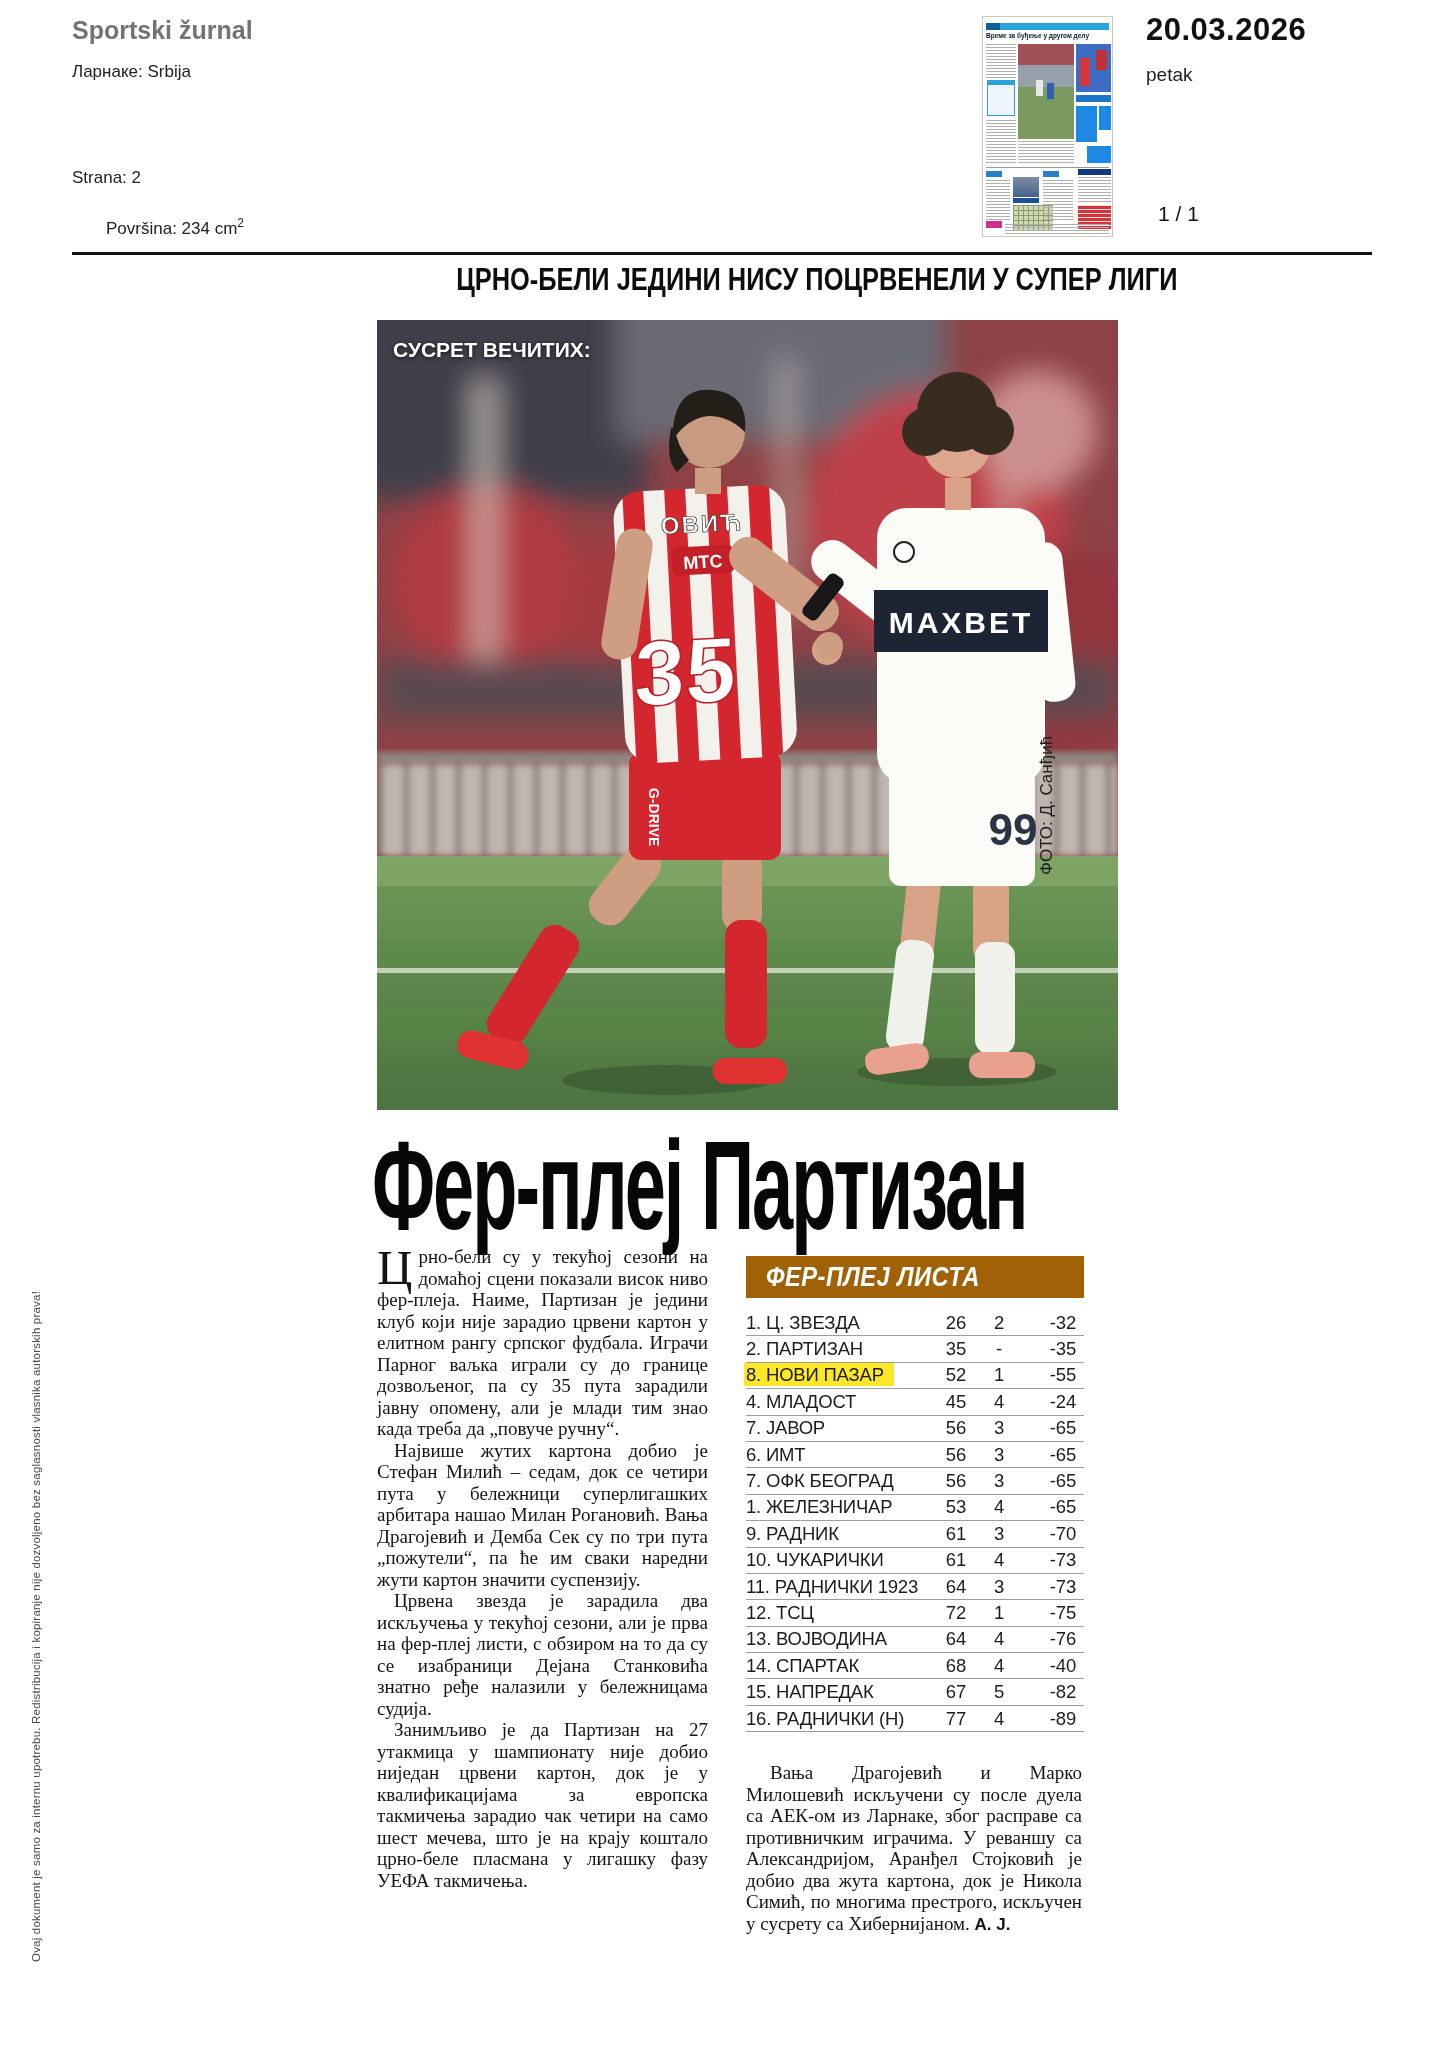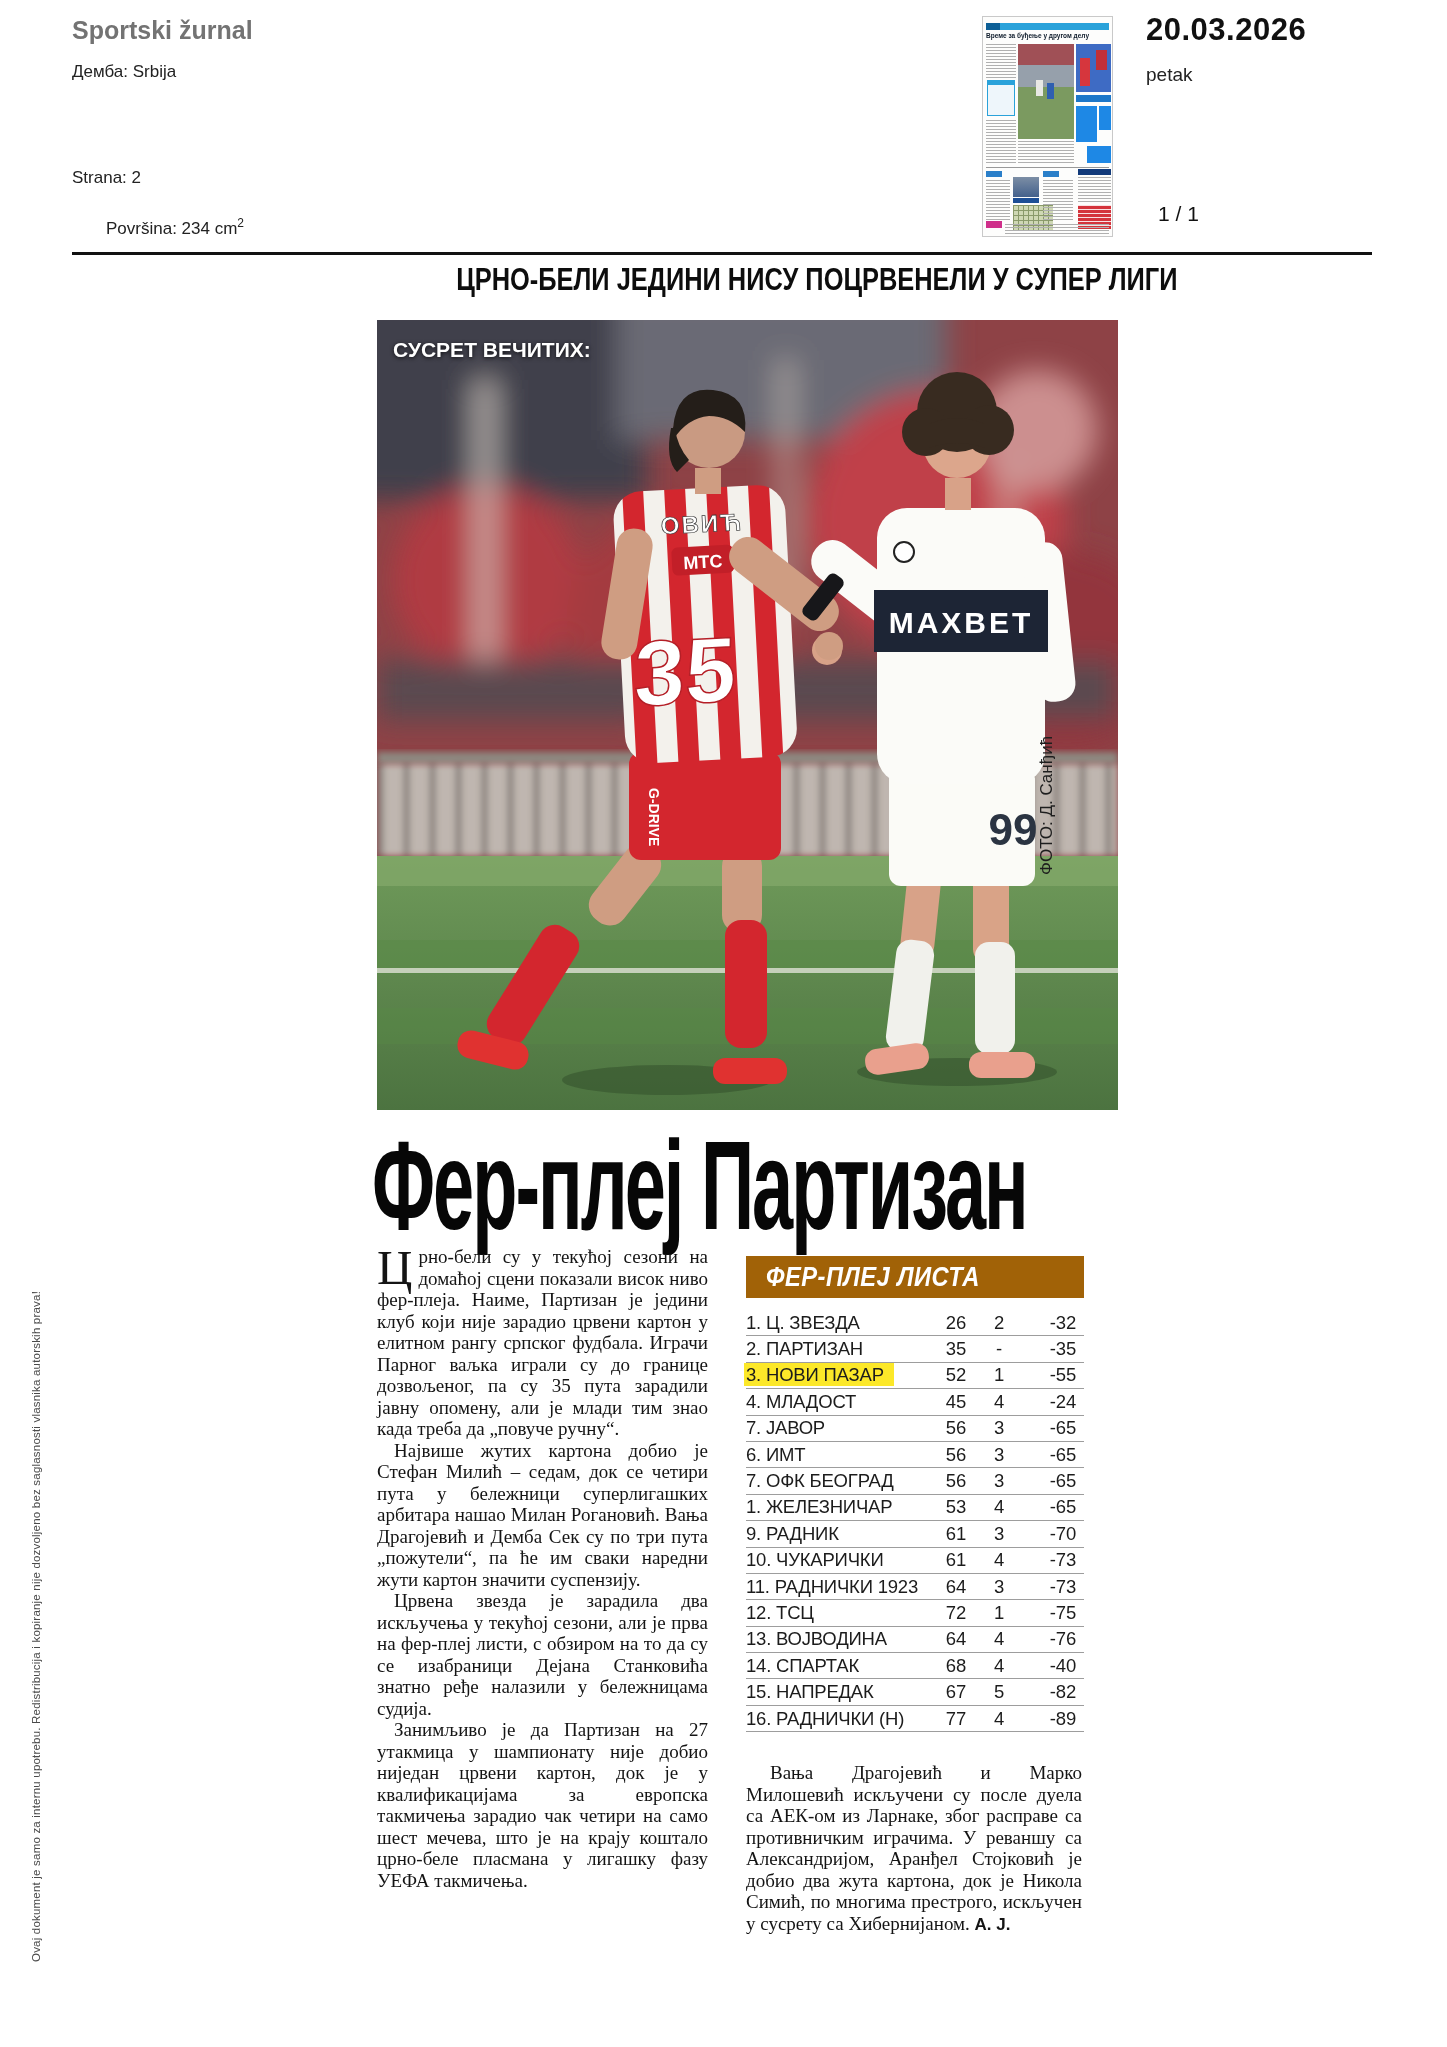--- a/index.html
+++ b/index.html
@@ -103,21 +103,21 @@
   .col2 b{font-family:"Liberation Sans",sans-serif;font-size:17px;}
 </style>
 </head>
 <body>
 
 <div id="page">
 
   <div class="v-notice">Ovaj dokument je samo za internu upotrebu. Redistribucija i kopiranje nije dozvoljeno bez saglasnosti vlasnika autorskih prava!</div>
 
   <div class="src-title">Sportski žurnal</div>
-  <div class="src-country">Демба: Srbija</div>
+  <div class="src-country">Ларнаке: Srbija</div>
   <div class="src-page">Strana: 2</div>
   <div class="src-area"><span>Površina: 234 cm</span><sup>2</sup></div>
   <div class="pub-date">20.03.2026</div>
   <div class="pub-day">petak</div>
   <div class="pagination">1 / 1</div>
   <div class="header-rule"></div>
 
   <div class="thumb">
     <div class="thumb-topbar"></div>
     <div class="thumb-topbar-dark"></div>
@@ -280,21 +280,21 @@
           <div class="fp-c2">2</div>
           <div class="fp-c3">-32</div>
         </div>
         <div class="fp-row">
           <div class="fp-club"><span>2. ПАРТИЗАН</span></div>
           <div class="fp-c1">35</div>
           <div class="fp-c2">-</div>
           <div class="fp-c3">-35</div>
         </div>
         <div class="fp-row">
-          <div class="fp-club"><span class="hl">3. НОВИ ПАЗАР</span></div>
+          <div class="fp-club"><span class="hl">8. НОВИ ПАЗАР</span></div>
           <div class="fp-c1">52</div>
           <div class="fp-c2">1</div>
           <div class="fp-c3">-55</div>
         </div>
         <div class="fp-row">
           <div class="fp-club"><span>4. МЛАДОСТ</span></div>
           <div class="fp-c1">45</div>
           <div class="fp-c2">4</div>
           <div class="fp-c3">-24</div>
         </div>

